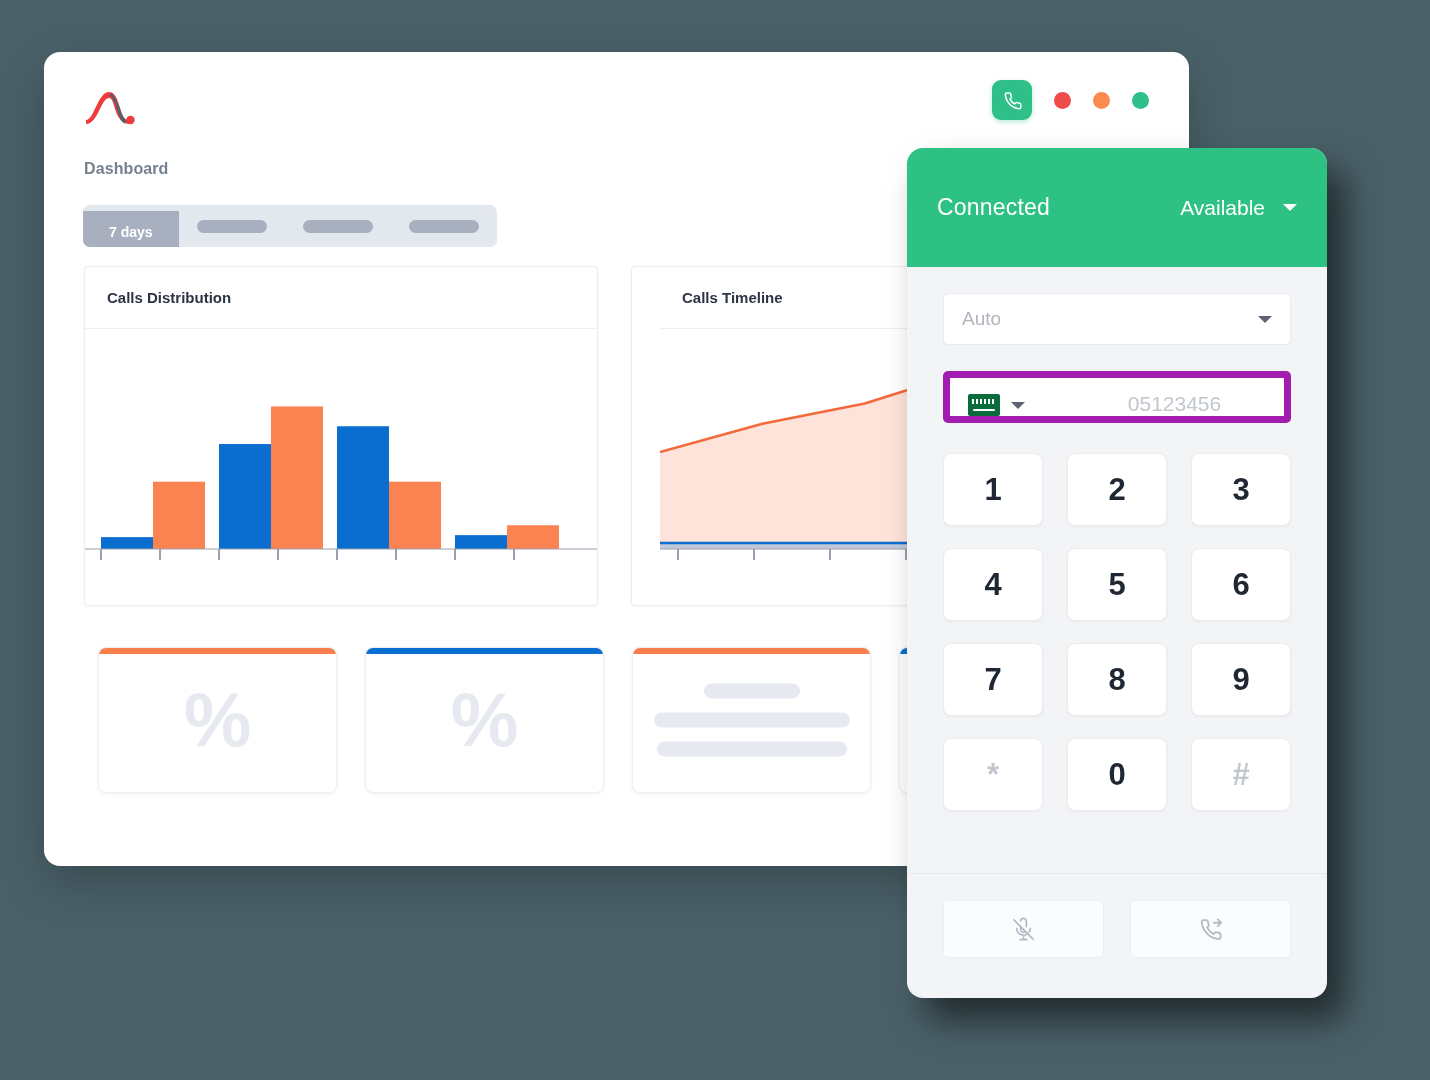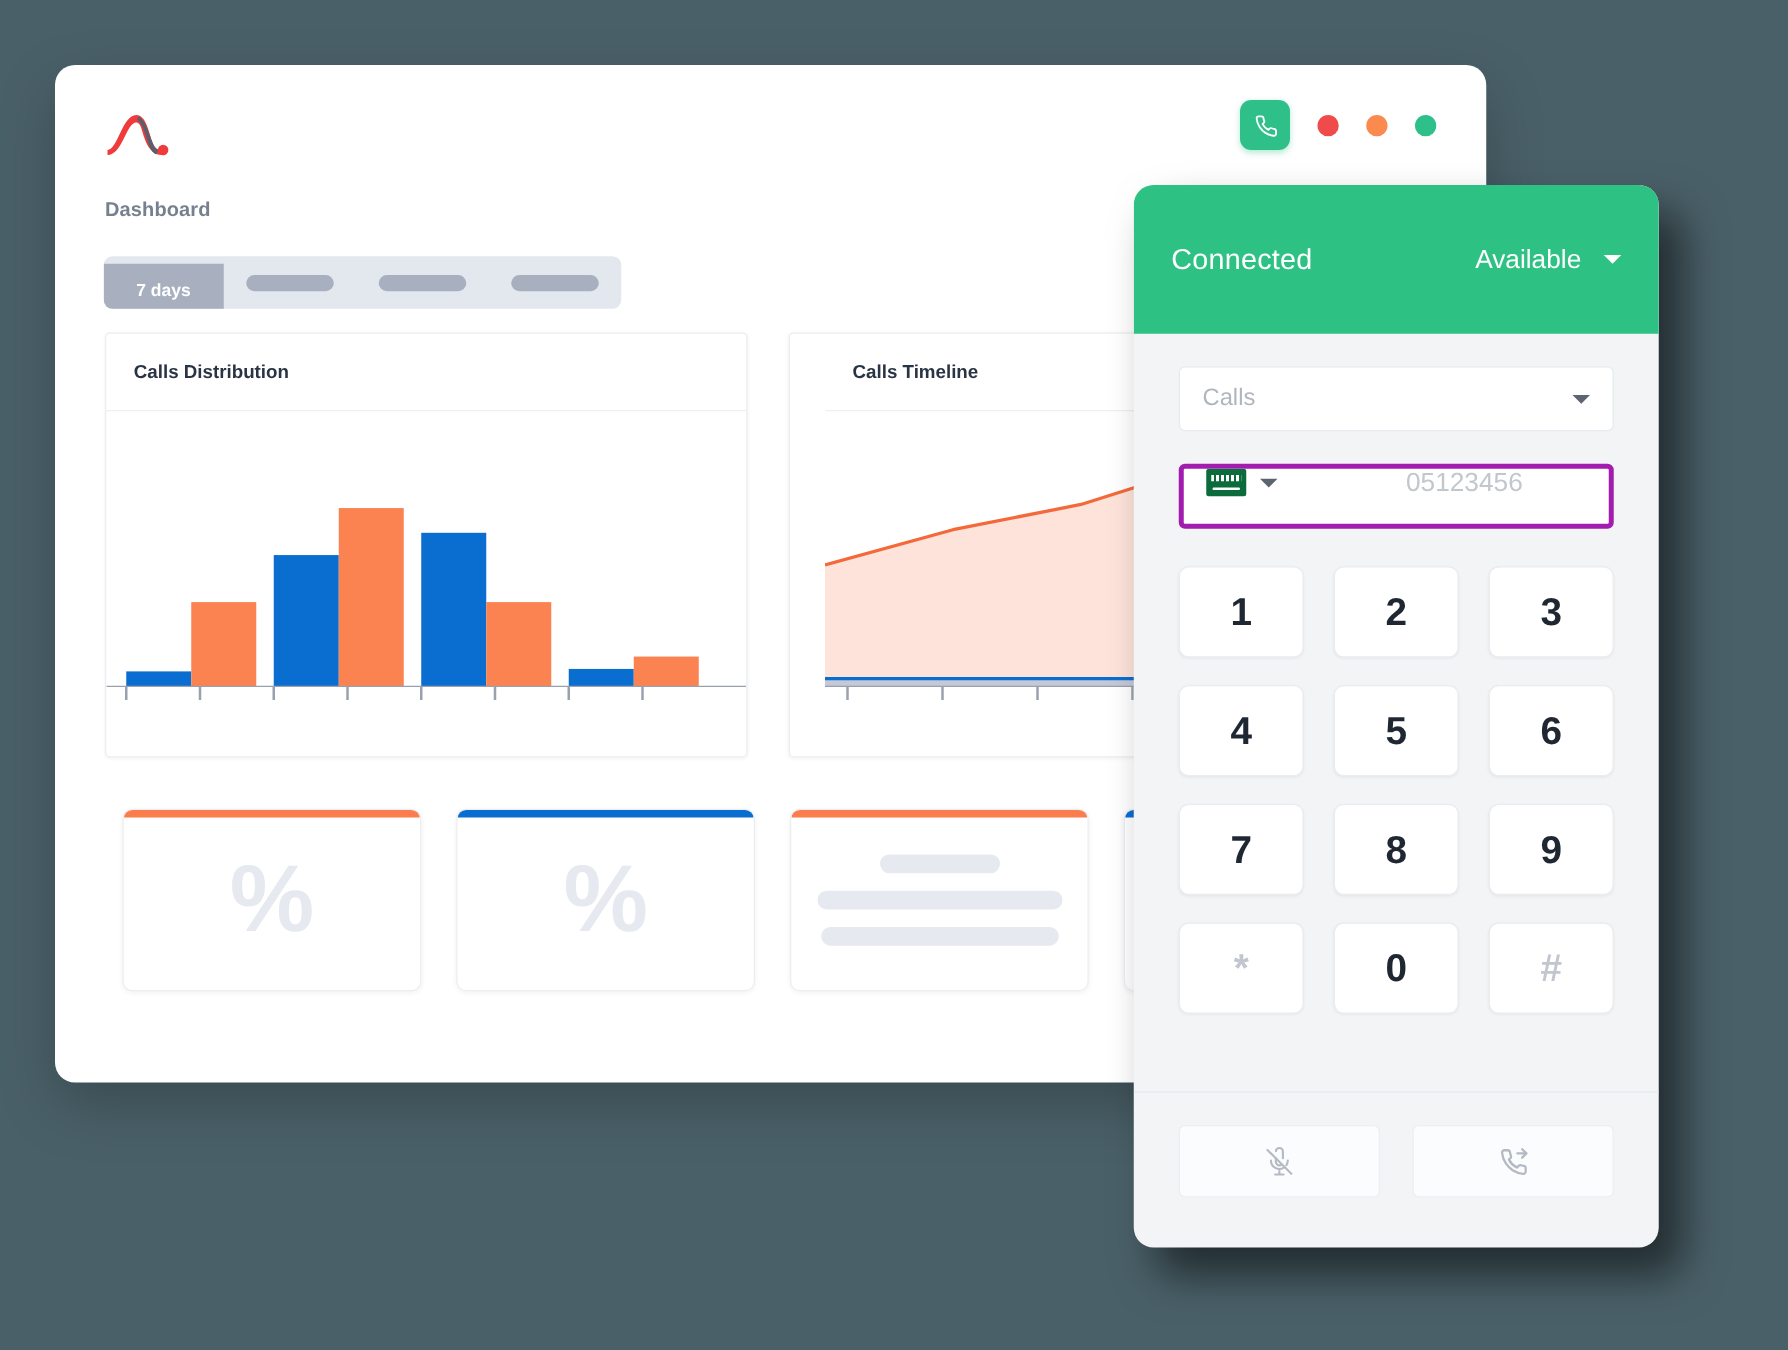--- a/index.html
+++ b/index.html
@@ -257,24 +257,24 @@
     padding: 0 18px;
     cursor: pointer;
   }
   .auto-select .lbl { font-size: 19px; color: #b0b6be; }
   .auto-select .caret { margin-left: auto; }
 
   .dial-row {
     margin-top: 26px;
     height: 52px;
     display: flex;
-    align-items: flex-start;
+    align-items: flex-end;
     border-radius: 5px;
     overflow: hidden;
-    border: 4px solid #a21caf;
+    border: 7px solid #a21caf;
     background: #ffffff;
   }
   .flag-box {
     display: flex;
     align-items: center;
     gap: 11px;
     padding: 0 14px 0 18px;
     cursor: pointer;
   }
   .flag {
@@ -478,21 +478,21 @@
       <div class="ph-status">Connected</div>
       <div class="ph-avail-wrap">
         <div class="ph-avail">Available</div>
         <div class="caret"></div>
       </div>
     </div>
 
     <div class="phone-body">
 
       <div class="auto-select">
-        <div class="lbl">Calls</div>
+        <div class="lbl">Auto</div>
         <div class="caret dark"></div>
       </div>
 
       <div class="dial-row">
         <div class="flag-box">
           <div class="flag">
             <div class="script"></div>
             <div class="sword"></div>
           </div>
           <div class="caret dark"></div>

